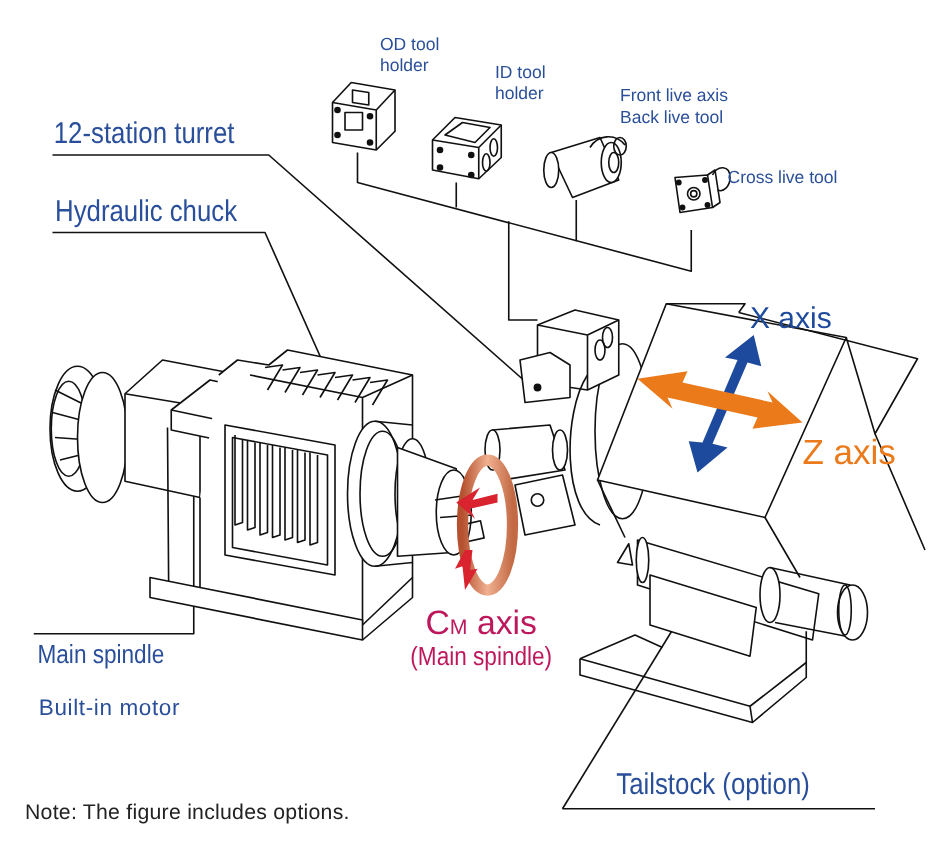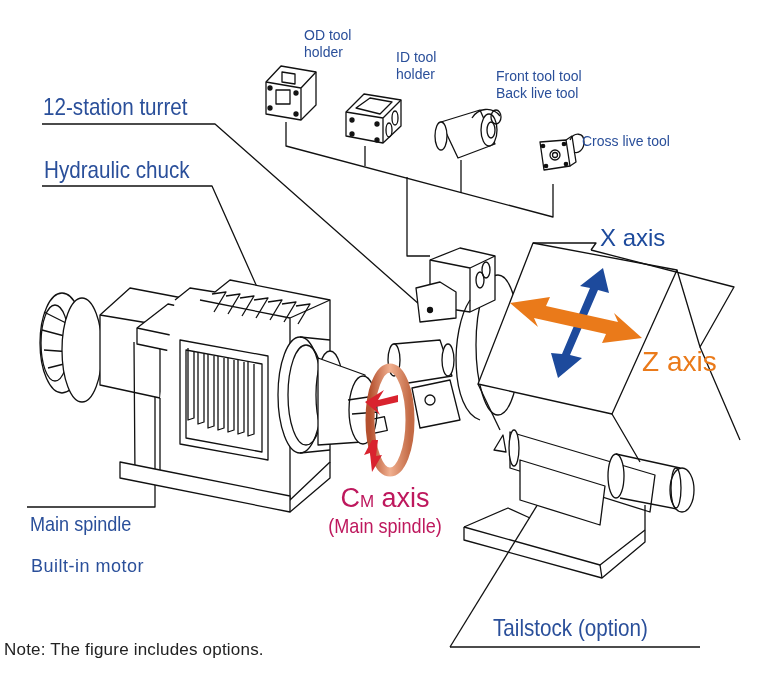--- a/index.html
+++ b/index.html
@@ -5,21 +5,21 @@
   html, body { margin:0; padding:0; background:#ffffff; }
   body { width:759px; height:673px; position:relative; overflow:hidden; font-family:"Liberation Sans", sans-serif; }
   #stage { position:absolute; left:0; top:0; width:644px; height:673px; }
   .lbl { position:absolute; white-space:nowrap; line-height:1.1; }
   .blue { color:#2a4f9a; }
   .lbl-cond { transform:scaleX(0.86); transform-origin:left top; }
   .small { font-size:14px; line-height:17px; }
   .big { font-size:24px; }
   .mid { font-size:21px; }
   .note { font-size:17px; color:#222; letter-spacing:0.2px; }
-  .xaxis { font-size:24px; color:#1d4a9c; }
+  .xaxis { font-size:24px; color:#1d4a9c;margin-top:17px; }
   .zaxis { font-size:28px; color:#ea7a1a; }
   .cm { color:#be185d; text-align:center; }
   .cm-title { font-size:27px; }
   .cm-title .sub { font-size:17px; }
   .cm-sub { font-size:21px; transform:scaleX(0.86); transform-origin:center top; }
 </style>
 </head>
 <body>
 
 <div id="stage">
@@ -182,36 +182,36 @@
 
 <div class="lbl small blue" style="left:304px;top:27px;">
   <div>OD tool</div>
   <div>holder</div>
 </div>
 <div class="lbl small blue" style="left:396px;top:49px;">
   <div>ID tool</div>
   <div>holder</div>
 </div>
 <div class="lbl small blue" style="left:496px;top:68px;">
-  <div>Front tool tool</div>
+  <div>Front live axis</div>
   <div>Back live tool</div>
 </div>
 <div class="lbl small blue" style="left:582px;top:133px;">Cross live tool</div>
 
 <div class="lbl big blue lbl-cond" style="left:43px;top:94px;">12-station turret</div>
 <div class="lbl big blue lbl-cond" style="left:44px;top:157px;">Hydraulic chuck</div>
 
 <div class="lbl mid blue lbl-cond" style="left:30px;top:512px;">Main spindle</div>
 <div class="lbl mid blue" style="left:31px;top:557px;font-size:18px;letter-spacing:0.5px;text-align:center;">Built-in motor</div>
 
 <div class="lbl xaxis" style="left:600px;top:225px;">X axis</div>
 <div class="lbl zaxis" style="left:642px;top:347px;">Z axis</div>
 
 <div class="lbl cm" style="left:305px;top:484px;width:160px;">
   <div class="cm-title"><span>C</span><span class="sub">M</span><span style="white-space:pre"> axis</span></div>
   <div class="cm-sub">(Main spindle)</div>
 </div>
 
 <div class="lbl mid blue lbl-cond" style="left:493px;top:615px;font-size:24px;">Tailstock (option)</div>
 
-<div class="lbl note" style="left:4px;top:641px;">Note: The figure includes options.</div>
+<div class="lbl note" style="left:20px;top:641px;">Note: The figure includes options.</div>
 
 </div>
 
 </body></html>

